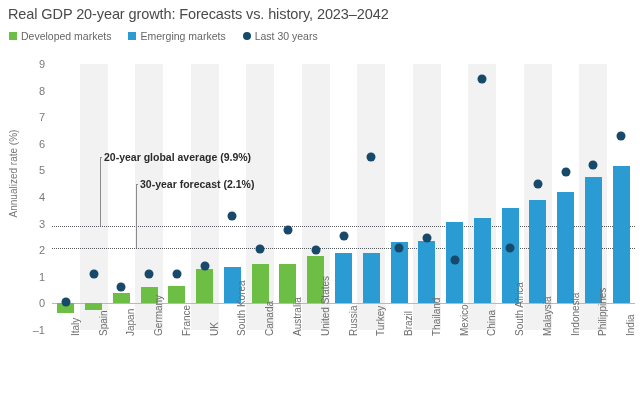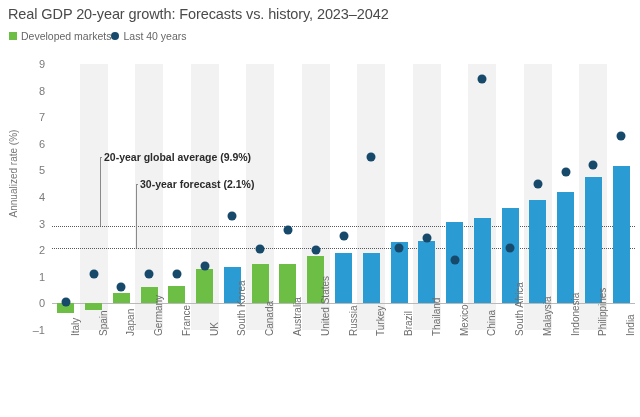--- a/index.html
+++ b/index.html
@@ -11,21 +11,21 @@
     overflow: hidden;
     position: relative;
   }
   #chart-title {
     position: absolute; left: 8px; top: 6px;
     font-size: 14.5px; color: #4a4a4a; font-weight: 400;
     letter-spacing: -0.1px; white-space: nowrap;
   }
   #legend {
     position: absolute; left: 9px; top: 30px;
-    display: flex; align-items: center; 
+    display: flex; align-items: center; gap: 17px;
     font-size: 10.5px; color: #666;
   }
   .legend-item { display: flex; align-items: center; gap: 4px; white-space: nowrap; }
   .legend-swatch { width: 8px; height: 8px; display: inline-block; }
   .legend-dot { width: 8px; height: 8px; border-radius: 50%; display: inline-block; }
 
   #ylabel {
     position: absolute; left: -52px; top: 168px;
     width: 130px; text-align: center;
     font-size: 10px; color: #777;
@@ -91,22 +91,26 @@
 <body>
 
 <div id="chart-title">Real GDP 20-year growth: Forecasts vs. history, 2023–2042</div>
 
 <div id="legend">
   <span class="legend-item">
     <span class="legend-swatch" style="background:#6cbe45"></span>
     <span>Developed markets</span>
   </span>
   <span class="legend-item">
+    <span class="legend-swatch" style="background:#2b9bd4"></span>
+    <span>Emerging markets</span>
+  </span>
+  <span class="legend-item">
     <span class="legend-dot" style="background:#17496b"></span>
-    <span>Last 40 years</span>
+    <span>Last 30 years</span>
   </span>
 </div>
 
 <div id="ylabel">Annualized rate (%)</div>
 
 <div id="plot">
   <div id="bands">
       <div class="band" style="left: 27.7619px; width: 27.7619px;"></div>
       <div class="band" style="left: 83.2857px; width: 27.7619px;"></div>
       <div class="band" style="left: 138.81px; width: 27.7619px;"></div>

